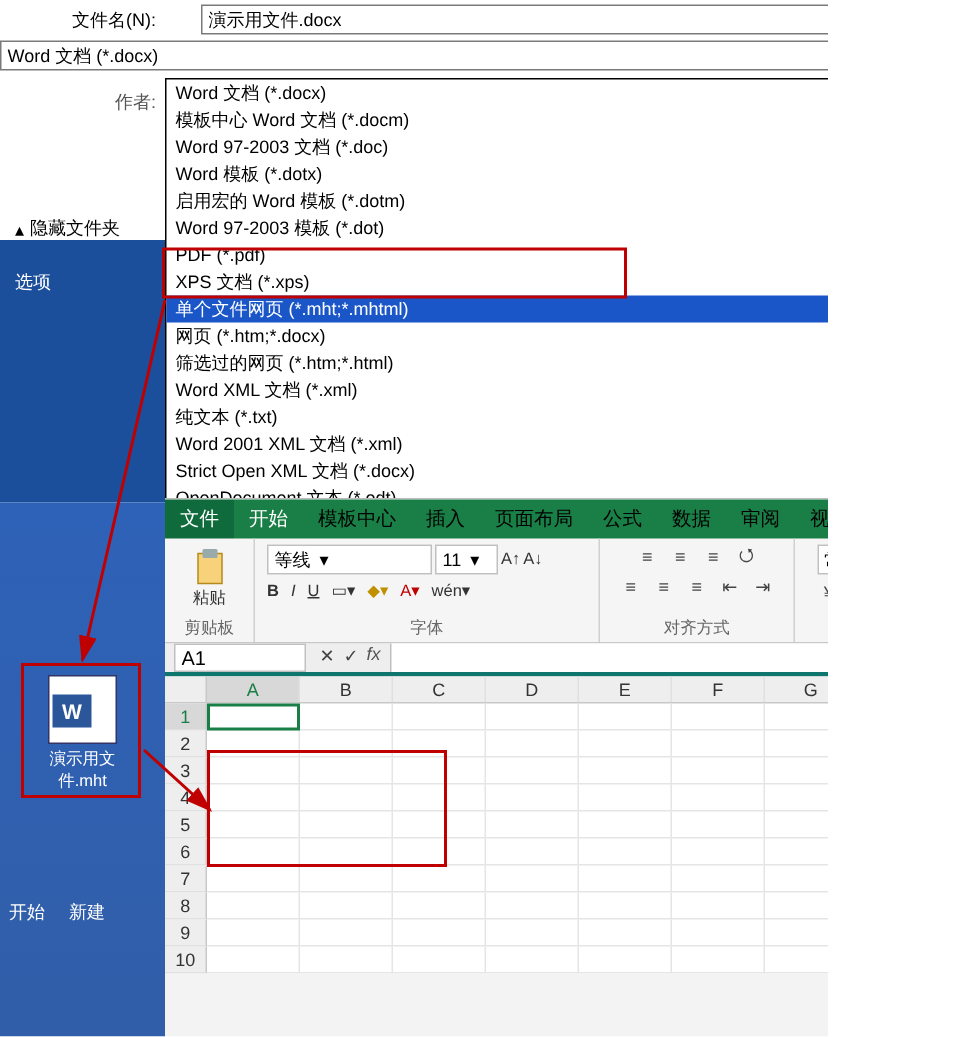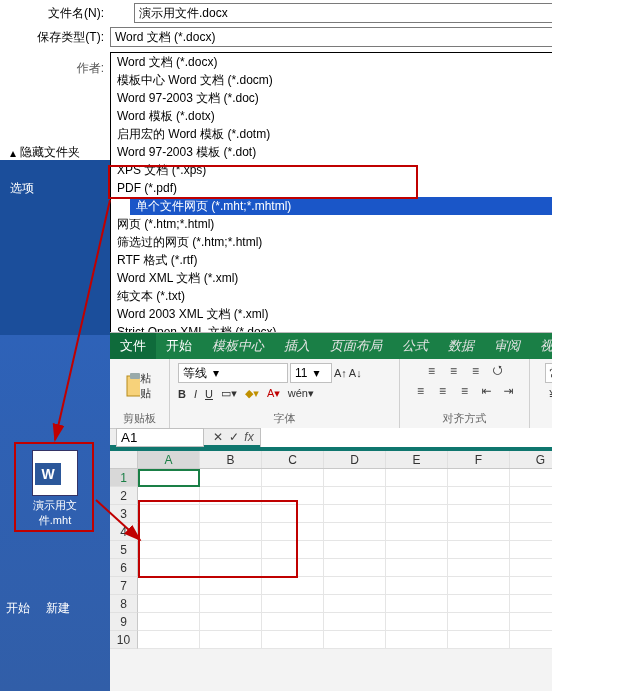--- a/index.html
+++ b/index.html
@@ -8,21 +8,21 @@
 
   
   .saveas{position:absolute;left:0;top:0;width:640px;background:#fff;}
   .row{display:flex;align-items:center;height:22px;margin:2px 0;}
   .lbl-col{width:110px;text-align:right;padding-right:6px;color:#000;}
   .input{flex:1;height:20px;border:1px solid #7a7a7a;background:#fff;padding:0 4px;font-size:12px;margin-left:24px;}
   .combo{flex:1;height:20px;border:1px solid #7a7a7a;background:#fff;padding:0 4px;font-size:12px;display:flex;align-items:center;justify-content:space-between;}
   .combo .val{white-space:nowrap;overflow:hidden;text-overflow:ellipsis;}
   .dropdown{position:absolute;left:110px;top:52px;width:530px;border:1px solid #000;background:#fff;}
   .dropdown .opt{padding:1px 6px;line-height:16px;white-space:nowrap;color:#000;}
-  .dropdown .opt.sel{background:#1a56c8;color:#fff;margin-left:19px;}
+  .dropdown .opt.sel{background:#1a56c8;color:#fff;}
   .author-row{display:flex;align-items:center;position:absolute;left:0;top:60px;width:110px;justify-content:flex-end;padding-right:6px;color:#555;}
   .hide-row{position:absolute;left:10px;top:144px;display:flex;align-items:center;color:#000;}
   .hide-row .caret{margin-right:4px;}
 
   
   .bluebar{position:absolute;left:0;top:160px;width:110px;height:175px;background:#1b4e9b;color:#fff;}
   .bluebar .item{padding:6px 10px;margin-top:14px;}
 
   
   .annot-box{position:absolute;border:2px solid #c00000;pointer-events:none;}
@@ -34,30 +34,30 @@
   .file-tile .icon{width:46px;height:46px;margin:0 auto 2px;background:#fff;border:1px solid #336;position:relative;}
   .file-tile .icon .w{position:absolute;left:2px;top:12px;width:26px;height:22px;background:#2b579a;color:#fff;font-weight:bold;font-size:14px;line-height:22px;text-align:center;}
   .taskbar{position:absolute;left:0;bottom:70px;width:110px;display:flex;color:#fff;padding:4px 6px;font-size:12px;gap:16px;}
 
   
   .excel{position:absolute;left:110px;top:332px;width:530px;height:359px;background:#f3f3f3;border-top:1px solid #bbb;}
   .ex-tabs{display:flex;height:26px;background:#fff;align-items:stretch;}
   .ex-tabs .tab{padding:0 10px;display:flex;align-items:center;color:#1a6b3d;font-size:13px;}
   .ex-tabs .tab.first{color:#fff;background:#0f6b3b;}
   .ex-tabs .tab.active{background:#1a7f46;color:#fff;}
-  .ex-tabs .tab.more{background:#1a7f46;color:#e5e5e5;font-style:italic;}
+  .ex-tabs .tab.more{background:#1a7f46;color:#000000;}
   .excel .ribbon{display:flex;height:70px;background:#f5f5f5;border-bottom:1px solid #c8c8c8;}
   .grp{border-right:1px solid #d0d0d0;padding:4px 8px 2px;display:flex;flex-direction:column;justify-content:space-between;align-items:center;}
   .grp .grp-body{flex:1;display:flex;align-items:center;gap:6px;}
   .grp .grp-name{color:#666;font-size:11px;padding-top:2px;}
   .btn-ico{width:16px;height:16px;display:inline-flex;align-items:center;justify-content:center;color:#444;}
-  .paste{width:34px;height:40px;display:flex;align-items:center;justify-content:center;font-size:11px;color:#333;}
+  .paste{width:34px;height:40px;display:flex;flex-direction:column;align-items:center;justify-content:center;font-size:11px;color:#333;}
   .font-sel{border:1px solid #c0c0c0;background:#fff;height:20px;padding:0 4px;display:flex;align-items:center;gap:6px;}
   .mini{font-size:11px;color:#333;}
-  .name-box{display:flex;align-items:center;height:22px;border-bottom:6px solid #0f766e;background:#eee;}
+  .name-box{display:flex;align-items:flex-start;height:22px;border-bottom:3px solid #0f766e;background:#eee;}
   .name-box .nb{width:88px;border:1px solid #c0c0c0;background:#fff;margin:0 6px;padding:1px 4px;height:19px;}
   .name-box .fxlabel{width:14px;text-align:center;color:#555;font-style:italic;}
   .name-box .fxbar{flex:1;border-left:1px solid #c0c0c0;height:19px;background:#fff;margin-left:4px;}
   .grid{position:relative;background:#fff;overflow:hidden;}
   .col-headers{display:flex;height:18px;border-bottom:1px solid #c8c8c8;}
   .corner{width:28px;border-right:1px solid #c8c8c8;background:#eee;}
   .ch{flex:0 0 62px;border-right:1px solid #e0e0e0;background:#eee;text-align:center;color:#333;font-size:12px;line-height:18px;}
   .rows{display:flex;}
   .row-headers{display:flex;flex-direction:column;}
   .rh{width:28px;height:18px;border-bottom:1px solid #e0e0e0;border-right:1px solid #c8c8c8;background:#eee;text-align:center;color:#333;font-size:12px;line-height:18px;}
@@ -72,43 +72,41 @@
 <body>
 
 <div class="stage">
 
   <div class="saveas">
     <div class="row">
       <div class="lbl-col">文件名(N):</div>
       <input class="input" value="演示用文件.docx" style="">
     </div>
     <div class="row">
-      <div class="lbl-col">保存类型(T):</div>
       <div class="combo">
         <span class="val">Word 文档 (*.docx)</span>
       </div>
     </div>
     <div class="author-row">作者:</div>
 
     <div class="dropdown" id="dd">
         <div class="opt">Word 文档 (*.docx)</div>
         <div class="opt">模板中心 Word 文档 (*.docm)</div>
         <div class="opt">Word 97-2003 文档 (*.doc)</div>
         <div class="opt">Word 模板 (*.dotx)</div>
         <div class="opt">启用宏的 Word 模板 (*.dotm)</div>
         <div class="opt">Word 97-2003 模板 (*.dot)</div>
+        <div class="opt">PDF (*.pdf)</div>
         <div class="opt">XPS 文档 (*.xps)</div>
-        <div class="opt">PDF (*.pdf)</div>
         <div class="opt sel">单个文件网页 (*.mht;*.mhtml)</div>
-        <div class="opt">网页 (*.htm;*.html)</div>
+        <div class="opt">网页 (*.htm;*.docx)</div>
         <div class="opt">筛选过的网页 (*.htm;*.html)</div>
-        <div class="opt">RTF 格式 (*.rtf)</div>
         <div class="opt">Word XML 文档 (*.xml)</div>
         <div class="opt">纯文本 (*.txt)</div>
-        <div class="opt">Word 2003 XML 文档 (*.xml)</div>
+        <div class="opt">Word 2001 XML 文档 (*.xml)</div>
         <div class="opt">Strict Open XML 文档 (*.docx)</div>
         <div class="opt">OpenDocument 文本 (*.odt)</div>
       </div>
 
     <div class="hide-row">
       <span class="caret">▴</span>
       <span>隐藏文件夹</span>
     </div>
   </div>
 

